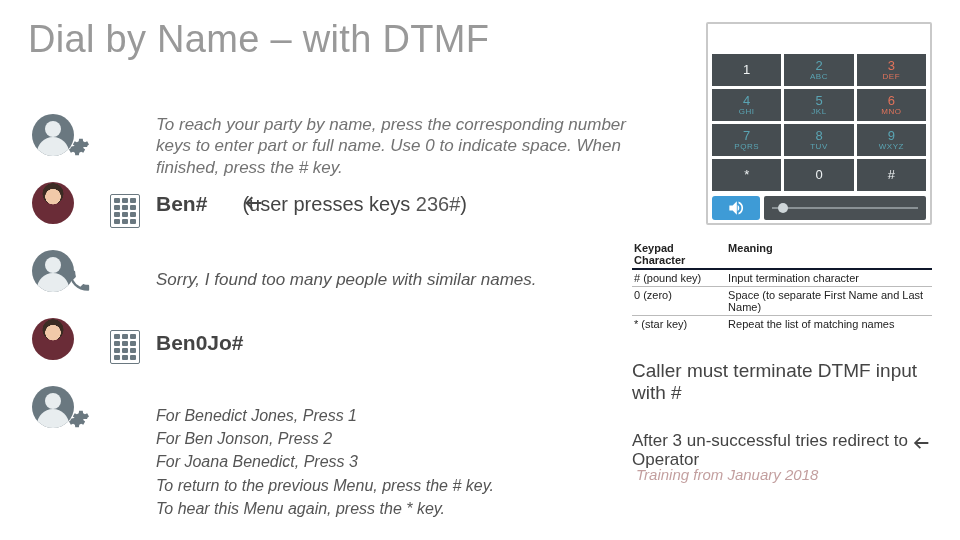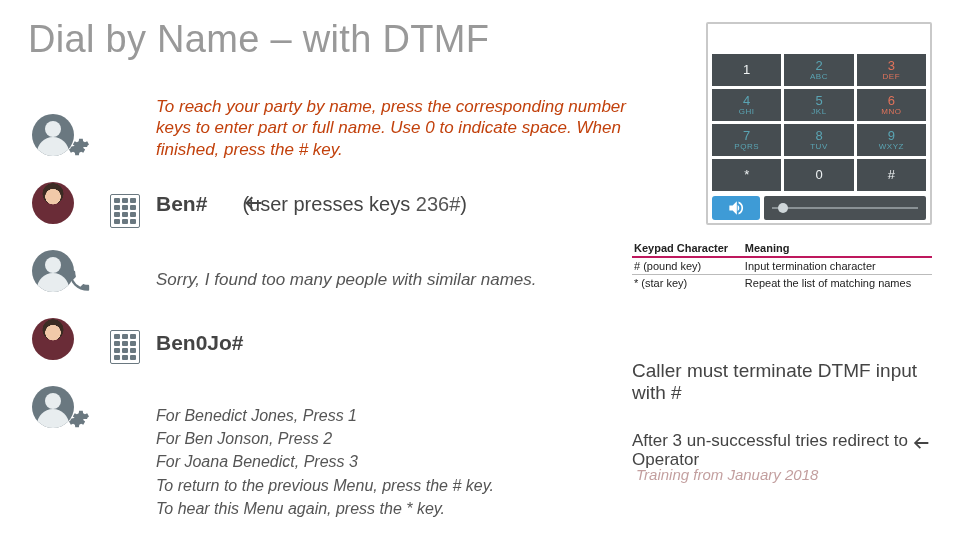--- a/index.html
+++ b/index.html
@@ -49,21 +49,21 @@
   .phone-badge svg { width:26px; height:26px; display:block; }
   .pad-badge {
     position:absolute; left:78px; top:18px; width:30px; height:34px;
     border:1px solid #6a7880; background:#fff; border-radius:2px;
     display:grid; grid-template-columns:repeat(3,1fr); grid-template-rows:repeat(4,1fr);
     gap:2px; padding:3px;
   }
   .pad-badge span { background:#6a7880; border-radius:1px; }
 
   
-  .prompt1 { position:absolute; left:156px; top:96px; width:480px; font-size:17px; font-style:italic; color:#c2410c; line-height:1.25; }
+  .prompt1 { position:absolute; left:156px; top:114px; width:480px; font-size:17px; font-style:italic; color:#737373; line-height:1.25; }
   .entry1 { position:absolute; left:156px; top:192px; font-size:21px; font-weight:600; color:#444; }
   .entry1 .hint { font-weight:400; font-size:20px; }
   .entry1 .digits { color:#555; font-weight:400; }
   .arrow1 { position:absolute; left:241px; top:191px; width:24px; height:24px; color:#444; }
   .arrow1 svg { width:24px; height:24px; display:block; }
   .sorry { position:absolute; left:156px; top:270px; font-size:17px; font-style:italic; color:#555; }
   .entry2 { position:absolute; left:156px; top:331px; font-size:21px; font-weight:600; color:#444; }
   .menu-list { position:absolute; left:156px; top:404px; font-size:16px; font-style:italic; color:#555; line-height:1.45; }
 
   
@@ -100,21 +100,21 @@
     content:""; position:absolute; left:14px; top:7px; width:10px; height:10px; background:#cfd6d9; border-radius:50%;
   }
 
   
   .meaning {
     position:absolute; right:28px; top:240px; width:300px;
     font-size:11px; color:#222;
   }
   .meaning table { width:100%; border-collapse:collapse; }
   .meaning th, .meaning td { text-align:left; padding:2px 6px 2px 2px; vertical-align:top; }
-  .meaning th { font-weight:700; border-bottom:2px solid #be185d; }
+  .meaning th { font-weight:700; border-bottom:2px solid #0f172a; }
   .meaning tr.sep td { border-top:1px solid #bbb; }
 
   
   .note1 { position:absolute; right:28px; top:360px; width:300px; font-size:19px; color:#444; line-height:1.15;margin-left:22px; }
   .note2 { position:absolute; right:28px; top:432px; width:300px; font-size:17px; color:#444; line-height:1.1; }
   .note2 .arrow2 { position:absolute; right:0px; top:0px; width:22px; height:22px; color:#444; }
   .note2 .arrow2 svg{ width:22px; height:22px; display:block; }
   .watermark { position:absolute; right:34px; top:466px; width:290px; font-size:15px; font-style:italic; color:rgba(120,40,40,0.45); }
 
 </style>
@@ -276,20 +276,24 @@
       <tbody>
           <tr>
         <th>Keypad Character</th>
         <th>Meaning</th>
       </tr>
       <tr class="sep">
         <td># (pound key)</td>
         <td>Input termination character</td>
       </tr>
       <tr class="sep">
+        <td>0 (zero)</td>
+        <td>Space (to separate First Name and Last Name)</td>
+      </tr>
+      <tr class="sep">
         <td>* (star key)</td>
         <td>Repeat the list of matching names</td>
       </tr>
     </tbody>
       </table>
   </div>
 
   <div class="note1">Caller must terminate DTMF input with #</div>
   <div class="note2">
     <span>After 3 un-successful tries redirect to Operator</span>

